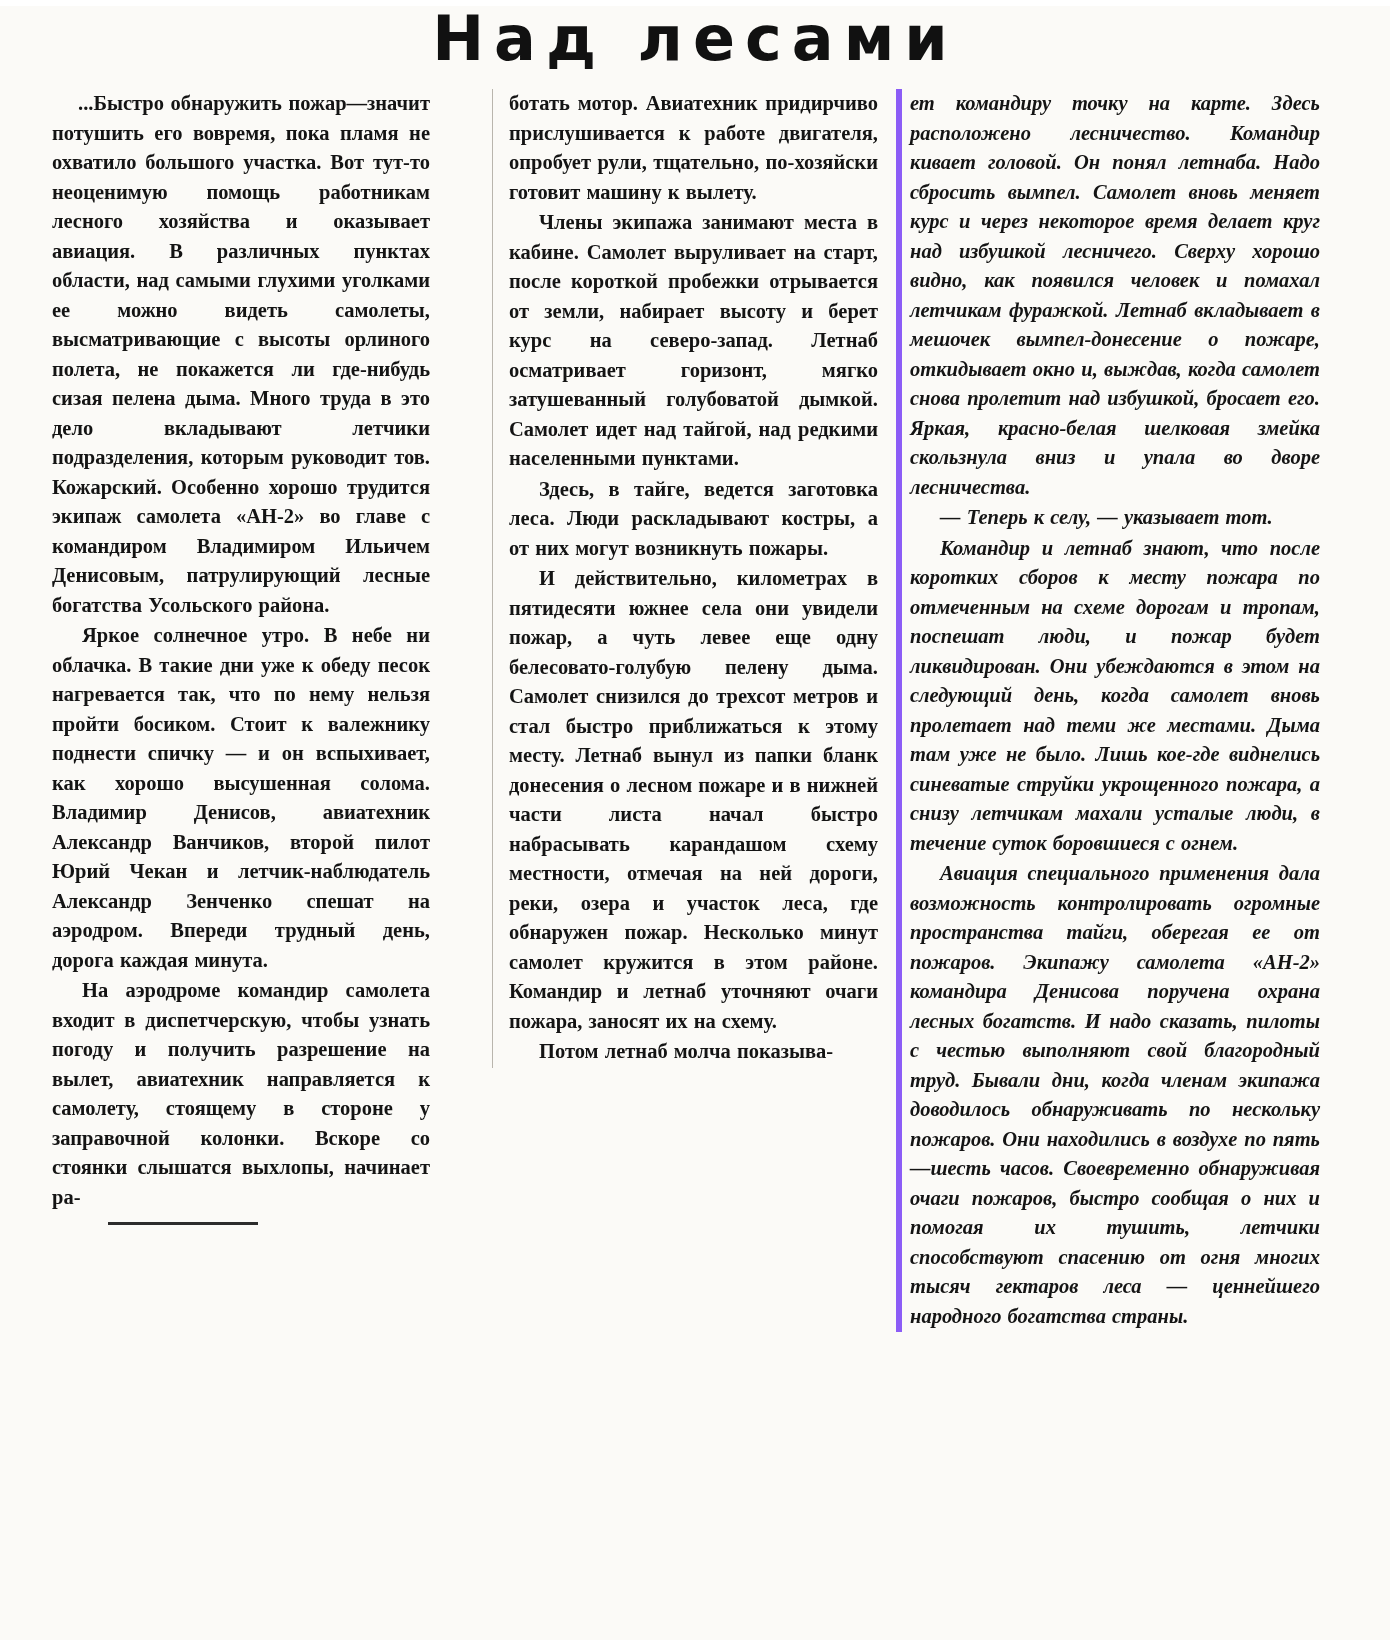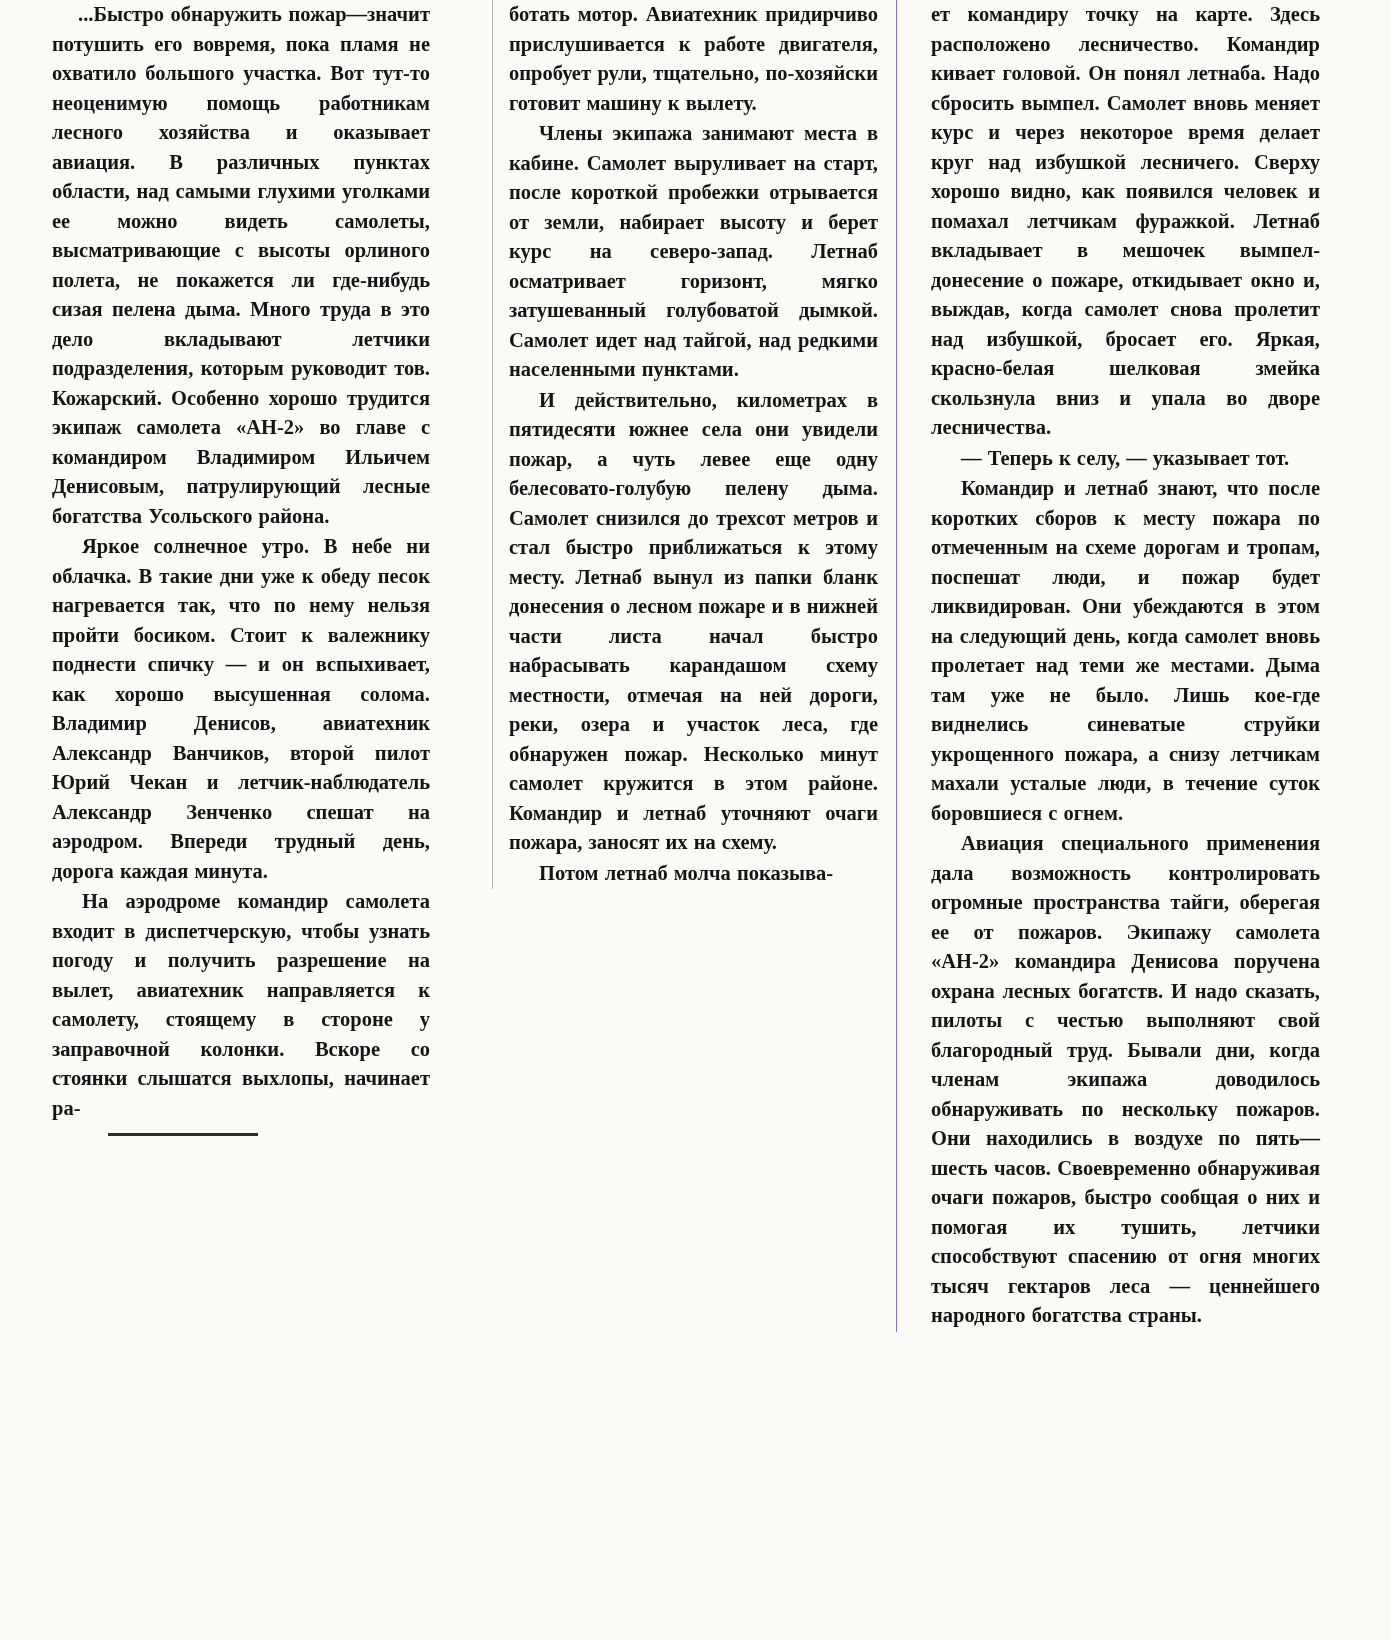--- a/index.html
+++ b/index.html
@@ -38,21 +38,21 @@
     padding: 0 52px 40px 52px;
     box-sizing: border-box;
     gap: 0;
   }
   .col {
     box-sizing: border-box;
     position: relative;
   }
   .col-1 { width: 398px; padding-right: 20px; }
   .col-2 { width: 404px; padding-left: 16px; padding-right: 18px; border-left: 1px solid #b9b5ad; margin-left: 42px; }
-  .col-3 { width: 424px; padding-left: 34px; border-left: 1px solid #8b5cf6; }
+  .col-3 { width: 424px; padding-left: 8px; border-left: 6px solid #8b5cf6; font-style: italic; }
 
   p.para {
     margin: 0 0 1px 0;
     text-indent: 30px;
     text-align: justify;
     font-family: "Liberation Serif", serif;
     font-size: 20.5px;
     line-height: 29.5px;
     font-weight: bold;
     color: #141414;
@@ -76,33 +76,35 @@
     font-size: 22px;
     letter-spacing: 0.5px;
     color: #141414;
   }
 </style>
 </head>
 <body>
 
 <div class="page">
 
+  <h1 class="headline">Над лесами</h1>
 
   <div class="columns">
 
     <div class="col col-1">
       <p class="para first">...Быстро обнаружить пожар—значит потушить его вовремя, пока пламя не охватило большого участка. Вот тут-то неоценимую помощь работникам лесного хозяйства и оказывает авиация. В различных пунктах области, над самыми глухими уголками ее можно видеть самолеты, высматривающие с высоты орлиного полета, не покажется ли где-нибудь сизая пелена дыма. Много труда в это дело вкладывают летчики подразделения, которым руководит тов. Кожарский. Особенно хорошо трудится экипаж самолета «АН-2» во главе с командиром Владимиром Ильичем Денисовым, патрулирующий лесные богатства Усольского района.</p>
       <p class="para">Яркое солнечное утро. В небе ни облачка. В такие дни уже к обеду песок нагревается так, что по нему нельзя пройти босиком. Стоит к валежнику поднести спичку — и он вспыхивает, как хорошо высушенная солома. Владимир Денисов, авиатехник Александр Ванчиков, второй пилот Юрий Чекан и летчик-наблюдатель Александр Зенченко спешат на аэродром. Впереди трудный день, дорога каждая минута.</p>
       <p class="para">На аэродроме командир самолета входит в диспетчерскую, чтобы узнать погоду и получить разрешение на вылет, авиатехник направляется к самолету, стоящему в стороне у заправочной колонки. Вскоре со стоянки слышатся выхлопы, начинает ра-</p>
       <div class="rule"></div>
     </div>
 
     <div class="col col-2">
       <p class="para" style="text-indent:0">ботать мотор. Авиатехник придирчиво прислушивается к работе двигателя, опробует рули, тщательно, по-хозяйски готовит машину к вылету.</p>
       <p class="para">Члены экипажа занимают места в кабине. Самолет выруливает на старт, после короткой пробежки отрывается от земли, набирает высоту и берет курс на северо-запад. Летнаб осматривает горизонт, мягко затушеванный голубоватой дымкой. Самолет идет над тайгой, над редкими населенными пунктами.</p>
+      <p class="para">Здесь, в тайге, ведется заготовка леса. Люди раскладывают костры, а от них могут возникнуть пожары.</p>
       <p class="para">И действительно, километрах в пятидесяти южнее села они увидели пожар, а чуть левее еще одну белесовато-голубую пелену дыма. Самолет снизился до трехсот метров и стал быстро приближаться к этому месту. Летнаб вынул из папки бланк донесения о лесном пожаре и в нижней части листа начал быстро набрасывать карандашом схему местности, отмечая на ней дороги, реки, озера и участок леса, где обнаружен пожар. Несколько минут самолет кружится в этом районе. Командир и летнаб уточняют очаги пожара, заносят их на схему.</p>
       <p class="para">Потом летнаб молча показыва-</p>
     </div>
 
     <div class="col col-3">
       <p class="para" style="text-indent:0">ет командиру точку на карте. Здесь расположено лесничество. Командир кивает головой. Он понял летнаба. Надо сбросить вымпел. Самолет вновь меняет курс и через некоторое время делает круг над избушкой лесничего. Сверху хорошо видно, как появился человек и помахал летчикам фуражкой. Летнаб вкладывает в мешочек вымпел-донесение о пожаре, откидывает окно и, выждав, когда самолет снова пролетит над избушкой, бросает его. Яркая, красно-белая шелковая змейка скользнула вниз и упала во дворе лесничества.</p>
       <p class="para">— Теперь к селу, — указывает тот.</p>
       <p class="para">Командир и летнаб знают, что после коротких сборов к месту пожара по отмеченным на схеме дорогам и тропам, поспешат люди, и пожар будет ликвидирован. Они убеждаются в этом на следующий день, когда самолет вновь пролетает над теми же местами. Дыма там уже не было. Лишь кое-где виднелись синеватые струйки укрощенного пожара, а снизу летчикам махали усталые люди, в течение суток боровшиеся с огнем.</p>
       <p class="para">Авиация специального применения дала возможность контролировать огромные пространства тайги, оберегая ее от пожаров. Экипажу самолета «АН-2» командира Денисова поручена охрана лесных богатств. И надо сказать, пилоты с честью выполняют свой благородный труд. Бывали дни, когда членам экипажа доводилось обнаруживать по нескольку пожаров. Они находились в воздухе по пять—шесть часов. Своевременно обнаруживая очаги пожаров, быстро сообщая о них и помогая их тушить, летчики способствуют спасению от огня многих тысяч гектаров леса — ценнейшего народного богатства страны.</p>
     </div>

